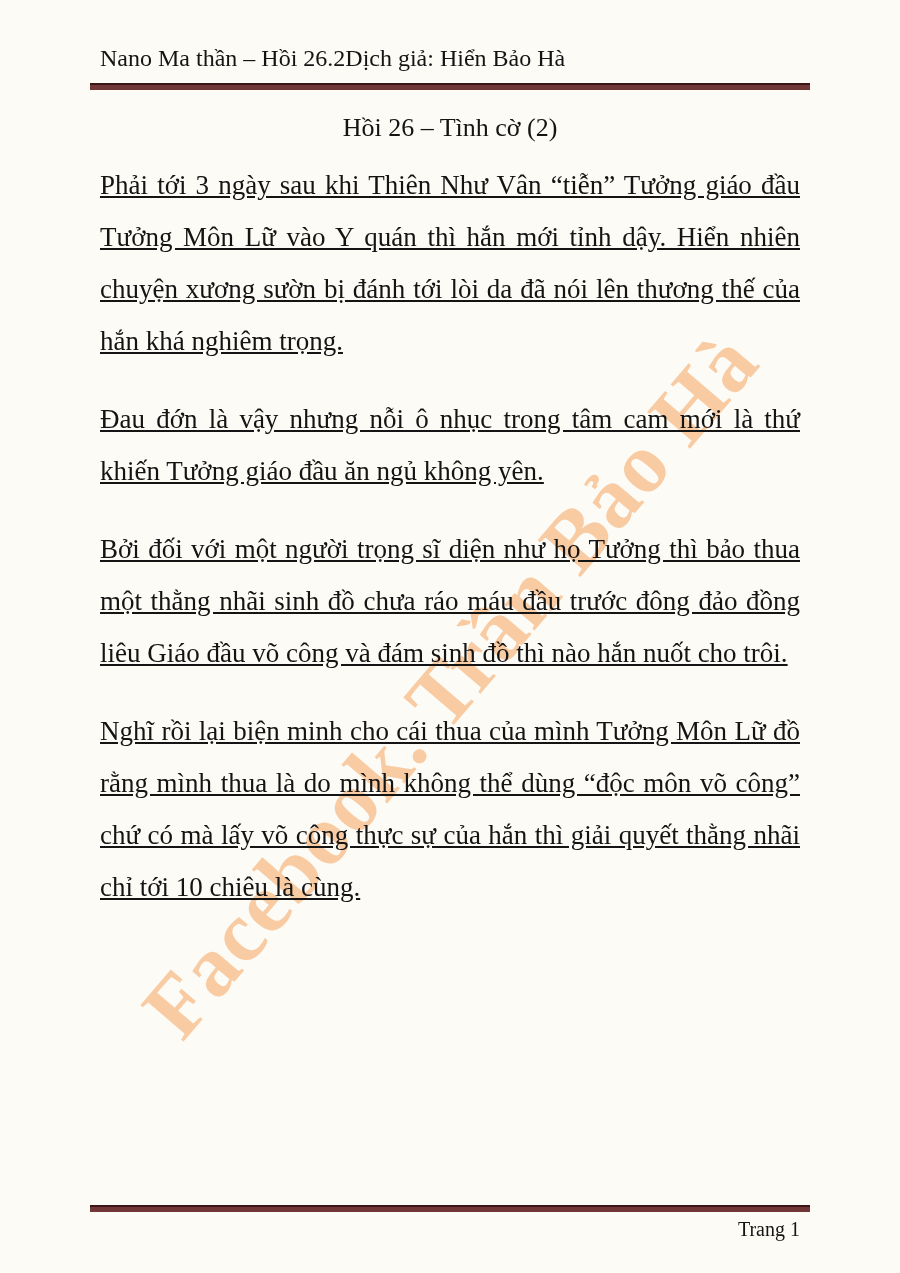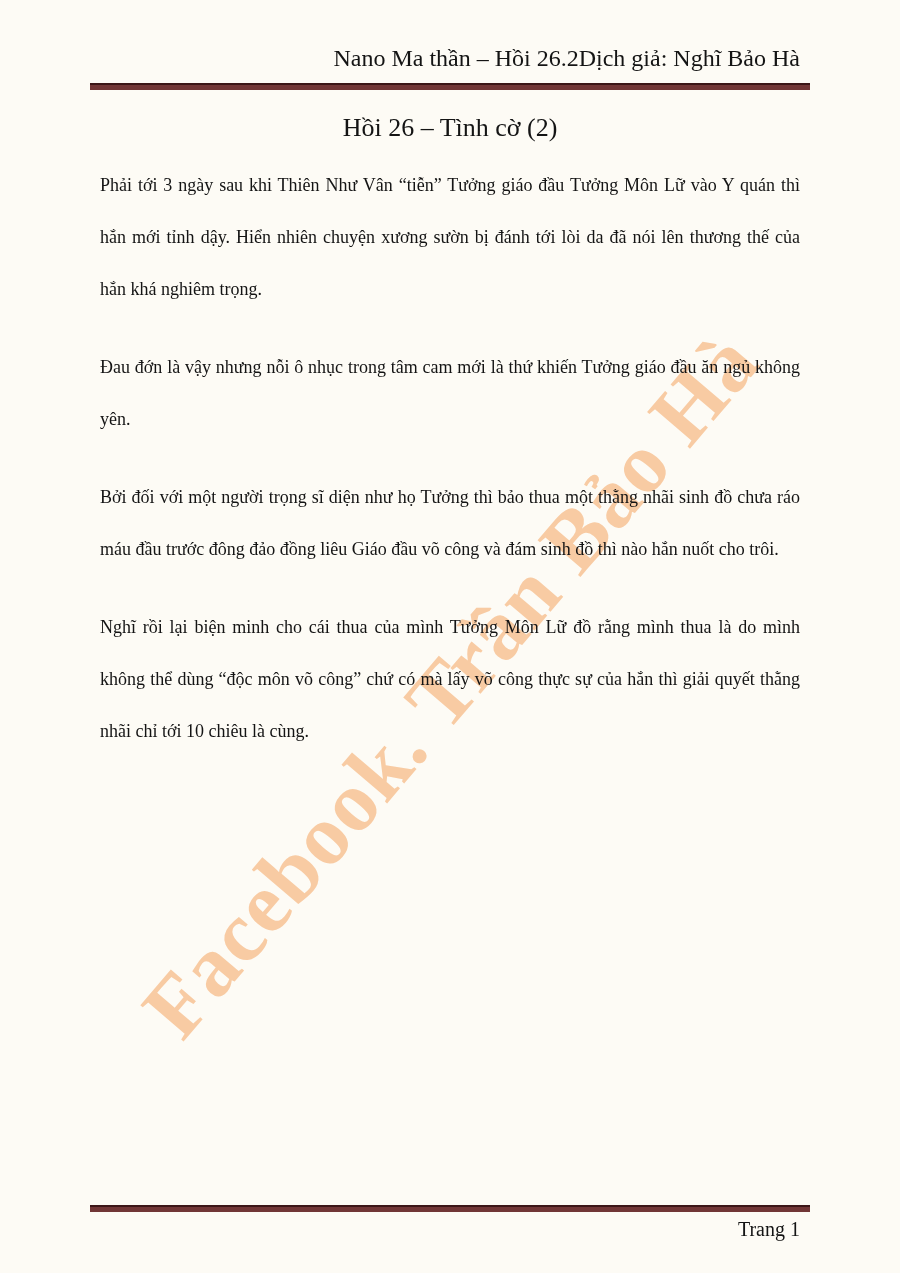--- a/index.html
+++ b/index.html
@@ -31,21 +31,21 @@
     letter-spacing: 1px;
     pointer-events: none;
   }
   .content {
     position: relative;
     z-index: 2;
     padding: 44px 100px 0 100px;
   }
   .header-row {
     display: flex;
-    justify-content: flex-end;
+    justify-content: flex-start;
     align-items: baseline;
     font-size: 24px;
     line-height: 1.2;
   }
   .rule {
     height: 5px;
     background: #713636;
     border-top: 2px solid #3c1617;
     margin: 10px -10px 0 -10px;
   }
@@ -54,23 +54,24 @@
     text-align: center;
     font-size: 26px;
     font-weight: normal;
     line-height: 1.2;
   }
   .body-text {
     margin-top: 16px;
   }
   .body-text p {
     margin: 0 0 26px 0;
-    font-size: 18px;
+    font-size: 27px;
     line-height: 52px;
     text-align: justify;
+    text-decoration: underline;
   }
   .footer {
     position: absolute;
     left: 100px;
     right: 100px;
     top: 1168px;
     z-index: 2;
     margin-top: 37px;
   }
   .footer .rule {
@@ -86,21 +87,21 @@
 <body>
 
 <div class="page">
 
   <div class="watermark">Facebook. Trần Bảo Hà</div>
 
   <div class="content">
 
     <div class="header-row">
       <span>Nano Ma thần – Hồi 26.2</span>
-      <span>Dịch giả: Nghĩ Bảo Hà</span>
+      <span>Dịch giả: Hiển Bảo Hà</span>
     </div>
 
     <div class="rule"></div>
 
     <h1 class="title">Hồi 26 – Tình cờ (2)</h1>
 
     <div class="body-text">
       <p>Phải tới 3 ngày sau khi Thiên Như Vân “tiễn” Tưởng giáo đầu Tưởng Môn Lữ vào Y quán thì hắn mới tỉnh dậy. Hiển nhiên chuyện xương sườn bị đánh tới lòi da đã nói lên thương thế của hắn khá nghiêm trọng.</p>
       <p>Đau đớn là vậy nhưng nỗi ô nhục trong tâm cam mới là thứ khiến Tưởng giáo đầu ăn ngủ không yên.</p>
       <p>Bởi đối với một người trọng sĩ diện như họ Tưởng thì bảo thua một thằng nhãi sinh đồ chưa ráo máu đầu trước đông đảo đồng liêu Giáo đầu võ công và đám sinh đồ thì nào hắn nuốt cho trôi.</p>

